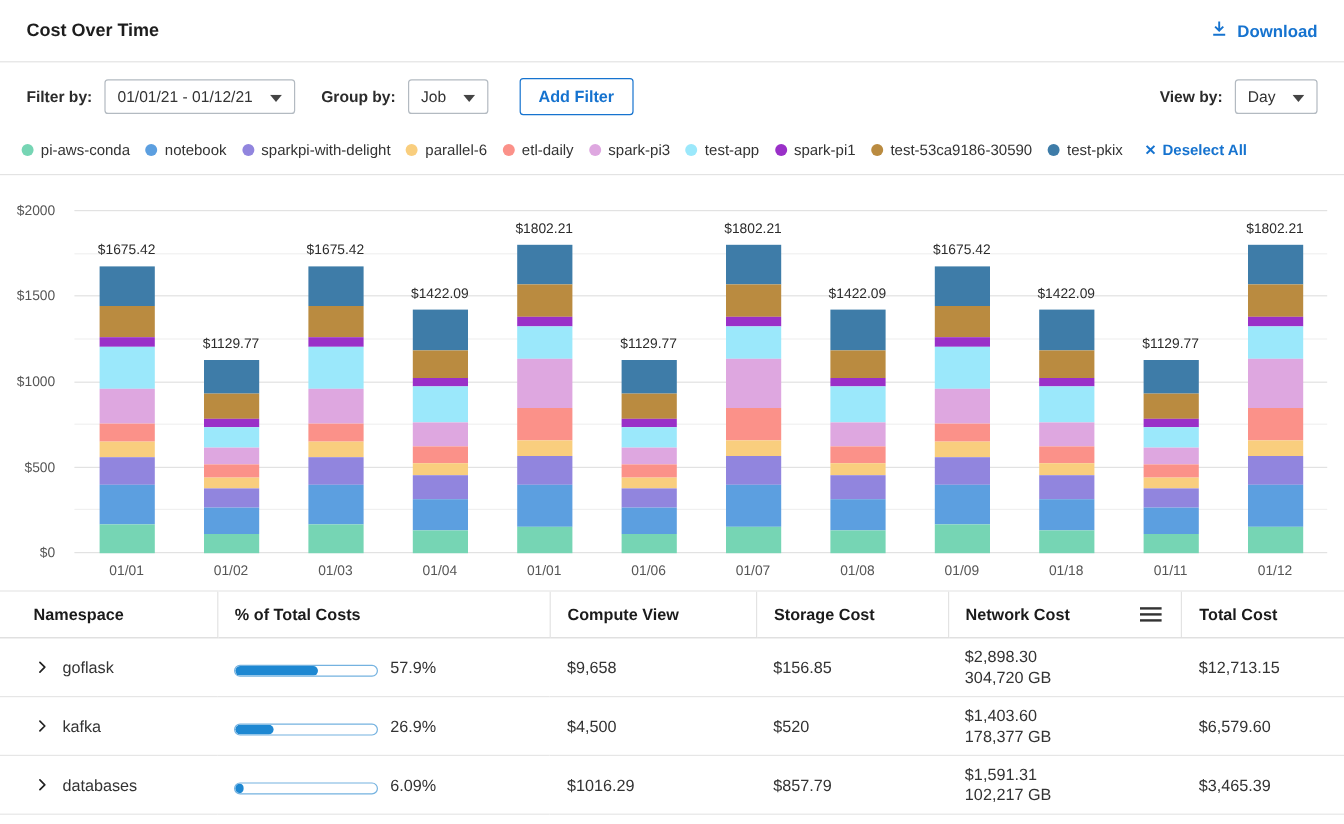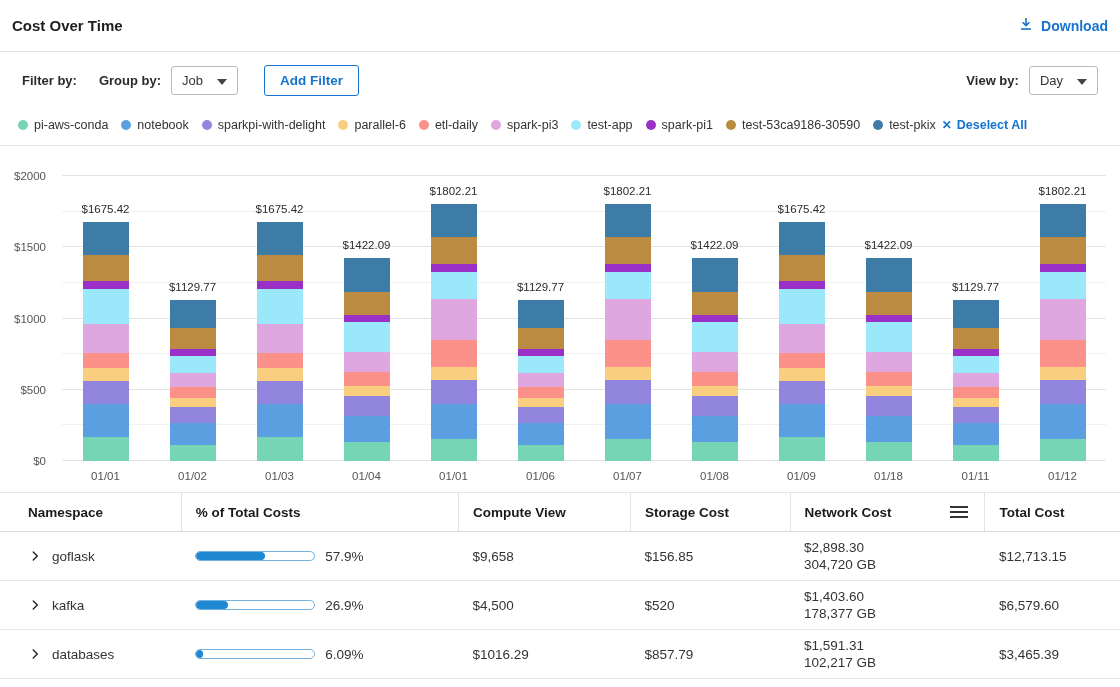--- a/index.html
+++ b/index.html
@@ -1,34 +1,34 @@
 <!DOCTYPE html>
 <html><head>
 <meta charset="utf-8">
 <style>
   * { margin:0; padding:0; box-sizing:border-box; }
   html,body { width:1120px; height:687px; overflow:hidden; }
   body { font-family:"Liberation Sans", sans-serif; background:#fff; color:#333; }
   :root { --accent:#1673CF; }
 
   
-  .topbar { display:flex; justify-content:space-between; align-items:center; height:52px; padding:0 12px; border-bottom:1px solid #e3e3e3; }
+  .topbar { display:flex; justify-content:space-between; align-items:center; height:52px; padding:0 22px; border-bottom:1px solid #e3e3e3; }
   .title { font-size:15px; font-weight:bold; color:#1d1d1d; }
   .download { display:flex; align-items:center; gap:7px; color:var(--accent); font-size:14px; font-weight:bold; cursor:pointer; }
 
   
   .filter-row { display:flex; align-items:center; padding:13px 22px 11px; gap:10px; }
   .flabel { font-size:13px; font-weight:bold; color:#2b2b2b; }
   .select { display:flex; align-items:center; justify-content:space-between; gap:14px; border:1px solid #b3bac1; border-radius:3px; padding:6px 10px; font-size:13px; color:#333; cursor:pointer; background:#fff; }
   .select.wide { min-width:148px; }
   .add-filter { margin-left:16px; border:1px solid var(--accent); color:var(--accent); background:#fff; font-weight:bold; font-size:13.5px; padding:7px 15px; border-radius:3px; cursor:pointer; font-family:inherit; }
   .spacer { flex:1; }
 
   
-  .legend-row { display:flex; align-items:center; gap:0; padding:11px 18px 13px; border-bottom:1px solid #e3e3e3; white-space:nowrap; }
+  .legend-row { display:flex; align-items:center; gap:12px; padding:11px 18px 13px; border-bottom:1px solid #e3e3e3; white-space:nowrap; }
   .legend-items { display:flex; align-items:center; gap:13px; }
   .legend-item { display:flex; align-items:center; gap:6px; font-size:12.5px; color:#333; cursor:pointer; }
   .dot { width:10px; height:10px; border-radius:50%; flex:0 0 auto; }
   .deselect { display:flex; align-items:center; gap:5px; color:var(--accent); font-size:12.5px; font-weight:bold; margin-left:6px; cursor:pointer; }
   .deselect .x { font-size:12px; }
 
   
   .chart-wrap { position:relative; padding:30px 0 0 0; }
   .y-ticks { position:absolute; left:0; top:30px; width:54px; height:285px; }
   .y-tick { position:absolute; right:8px; transform:translateY(50%); font-size:11.5px; color:#555; }
@@ -48,21 +48,21 @@
   .cost-table { width:100%; border-collapse:collapse; margin-top:10px; }
   .cost-table th { text-align:left; font-size:13.5px; color:#1b1b1b; padding:11px 14px; border-top:1px solid #e6e6e6; border-bottom:1px solid #d9d9d9; }
   .cost-table th + th { border-left:1px solid #e3e3e3; }
   .cost-table td { padding:7px 14px; border-bottom:1px solid #e6e6e6; font-size:13.5px; color:#333; vertical-align:middle; height:48px; }
   .cost-table td:first-child, .cost-table th:first-child { padding-left:28px;margin-left:24px; }
   .th-flex { display:flex; align-items:center; justify-content:space-between; }
   .hamburger { display:inline-flex; flex-direction:column; gap:3px; cursor:pointer; padding:2px; }
   .hamburger span { display:block; width:18px; height:2px; background:#333; }
   .ns-cell { display:flex; align-items:center; gap:10px; }
   .chev { display:inline-flex; cursor:pointer; }
-  .pct-cell { display:flex; align-items:center; }
+  .pct-cell { display:flex; align-items:flex-end; }
   .pbar { display:inline-block; width:120px; height:10px; border:1px solid #74b2e0; border-radius:6px; position:relative; background:#fff; overflow:hidden; }
   .pfill { position:absolute; left:0; top:0; bottom:0; border-radius:5px; }
   .pct { margin-left:10px; }
   .net-line { line-height:17px; }
 </style>
 </head>
 <body>
 
 <div class="app">
 
@@ -74,20 +74,26 @@
             <path d="M8 2v7.2M4.6 6.2 8 9.6l3.4-3.4" stroke="#1673CF" stroke-width="1.6" fill="none"></path>
             <path d="M3 13h10" stroke="#1673CF" stroke-width="1.6"></path>
           </svg>
       </span>
       <span>Download</span>
     </div>
   </header>
 
   <div class="filter-row">
     <span class="flabel">Filter by:</span>
+    <div class="select wide">
+      <span>01/01/21 - 01/12/21</span>
+      <span><svg width="10" height="6" viewBox="0 0 10 6">
+            <path d="M0 0h10L5 6z" fill="#444"></path>
+          </svg></span>
+    </div>
     <span class="flabel" style="margin-left:12px">Group by:</span>
     <div class="select">
       <span>Job</span>
       <span><svg width="10" height="6" viewBox="0 0 10 6">
             <path d="M0 0h10L5 6z" fill="#444"></path>
           </svg></span>
     </div>
     <button class="add-filter">Add Filter</button>
     <div class="spacer"></div>
     <span class="flabel">View by:</span>

